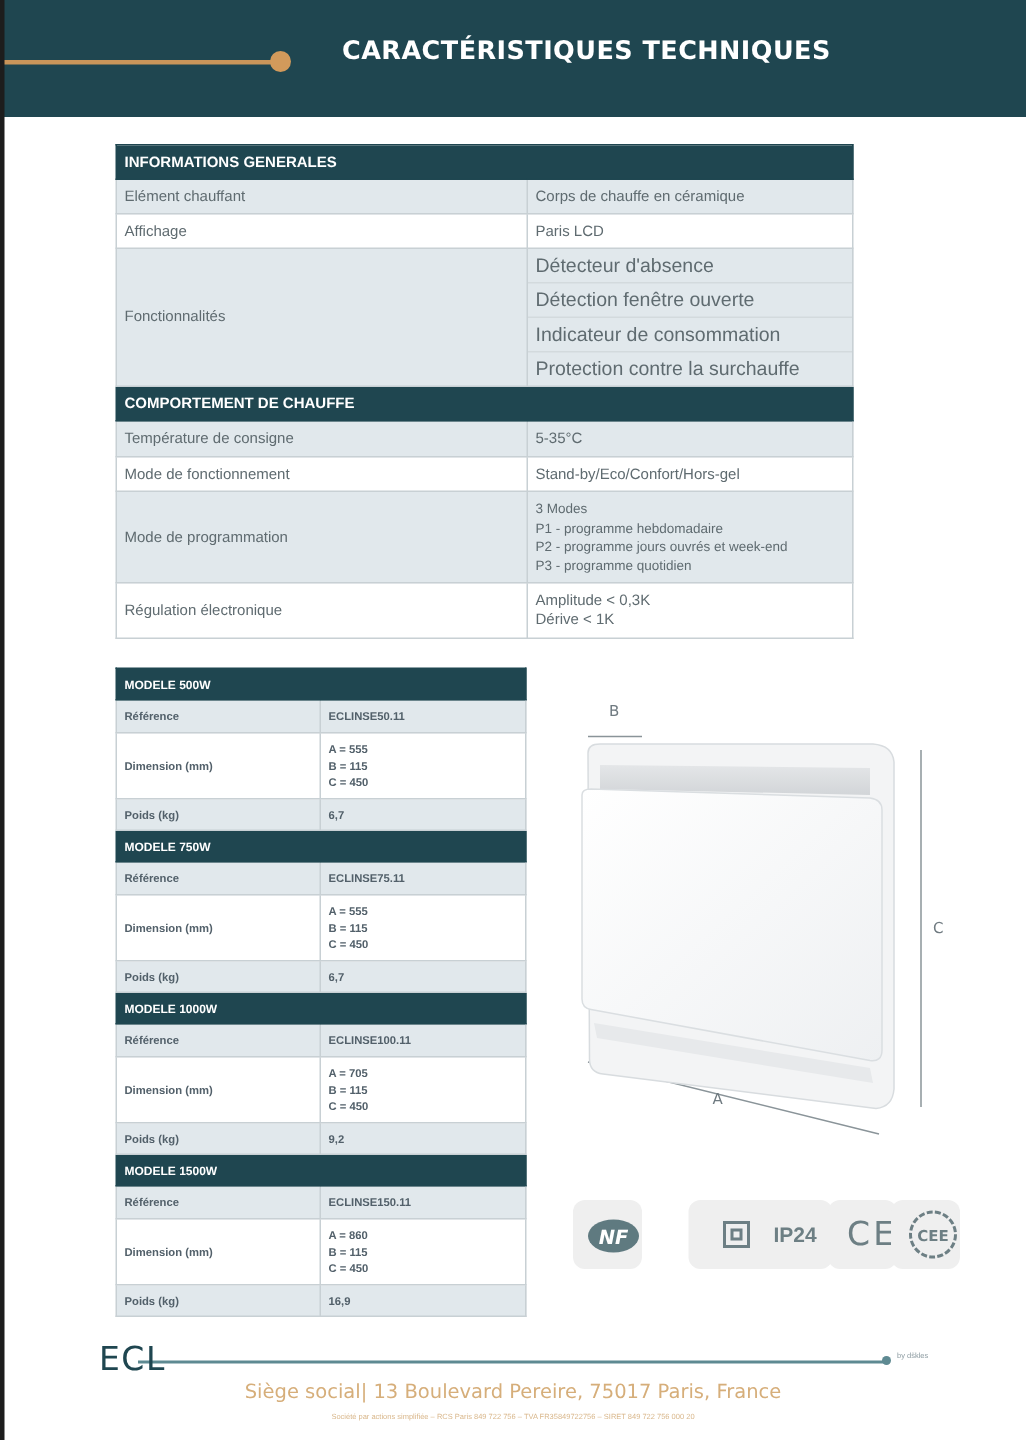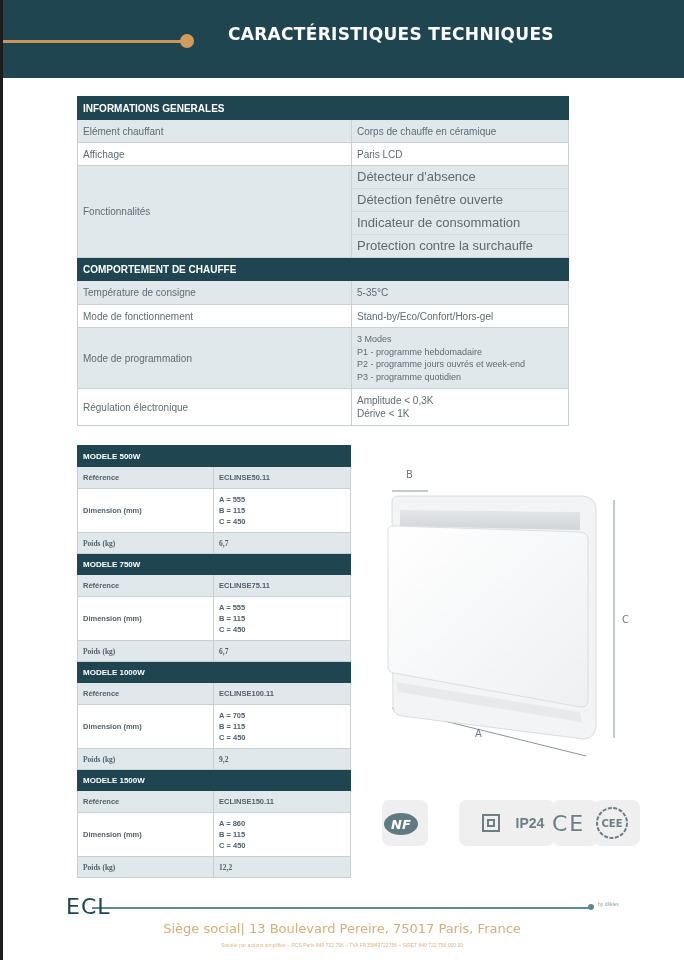--- a/index.html
+++ b/index.html
@@ -23,30 +23,30 @@
   .spec td.k { width: 274px; }
   .feat { font-size: 13px; line-height: 22px; }
   .multi { font-size: 9px; line-height: 12.5px; padding: 4px 5px !important; }
 
   
   .models { position: absolute; left: 77px; top: 445px; width: 274px; border-collapse: collapse; font-size: 7.5px; font-weight: bold; }
   .models td { border: 1px solid #c8d0d4; padding: 0 5px; vertical-align: middle; color: #52606a; }
   .models .mh td { background: #1f4650; color: #ffffff; height: 21px; font-size: 8px; border-color: #1f4650; }
   .models .ref td { background: #e1e8ec; height: 22px; }
   .models .dim td { background: #ffffff; height: 44px; }
-  .models .pds td { background: #e1e8ec; height: 21px; font-family: Liberation Serif, serif; }
+  .models .pds td { background: #e1e8ec; height: 21px; }
   .models td.k { width: 136px; }
   .dimv { line-height: 11px; }
 
   
   .drawing { position: absolute; left: 370px; top: 460px; width: 280px; height: 310px; }
   .lbl { position: absolute; font-size: 10px; color: #6f7a80; font-family: "DejaVu Sans", sans-serif; }
 
   
-  .badge { position: absolute; top: 800px; height: 46px; background: #efefef; border-radius: 8px; display: flex; align-items: center; justify-content: flex-start; color: #5f7278; }
+  .badge { position: absolute; top: 800px; height: 46px; background: #efefef; border-radius: 8px; display: flex; align-items: center; justify-content: flex-end; color: #5f7278; }
 
   
   .footer-logo { position: absolute; left: 66px; top: 894px; font-size: 22px; color: #1f4650; letter-spacing: 1px; font-family: "DejaVu Sans", sans-serif; }
   .footer-line { position: absolute; left: 92px; top: 907px; width: 500px; height: 1.5px; background: #5e8a92; }
   .footer-dot { position: absolute; left: 588px; top: 904px; width: 6px; height: 6px; border-radius: 50%; background: #5e8a92; }
   .footer-brand { position: absolute; left: 598px; top: 901px; font-size: 5px; color: #8b9aa0; }
   .footer-address { position: absolute; left: 0; width: 684px; top: 921px; text-align: center; font-size: 13px; color: #d6ae7a; font-family: "DejaVu Sans", sans-serif; }
   .footer-legal { position: absolute; left: 0; width: 684px; top: 942px; text-align: center; font-size: 5px; color: #d9b78b; }
 </style>
 </head>
@@ -185,21 +185,21 @@
   <tr class="dim">
     <td class="k">Dimension (mm)</td>
     <td class="dimv">
       <div>A = 860</div>
       <div>B = 115</div>
       <div>C = 450</div>
     </td>
   </tr>
   <tr class="pds">
     <td class="k">Poids (kg)</td>
-    <td>12,2</td>
+    <td>16,9</td>
   </tr>
 </tbody>
   </table>
 
 <div class="drawing">
   <svg width="280" height="310" viewBox="0 0 280 310">
     <defs>
       <linearGradient id="panelG" x1="0" y1="0" x2="1" y2="1">
         <stop offset="0" stop-color="#ffffff"></stop>
         <stop offset="1" stop-color="#eef0f2"></stop>

